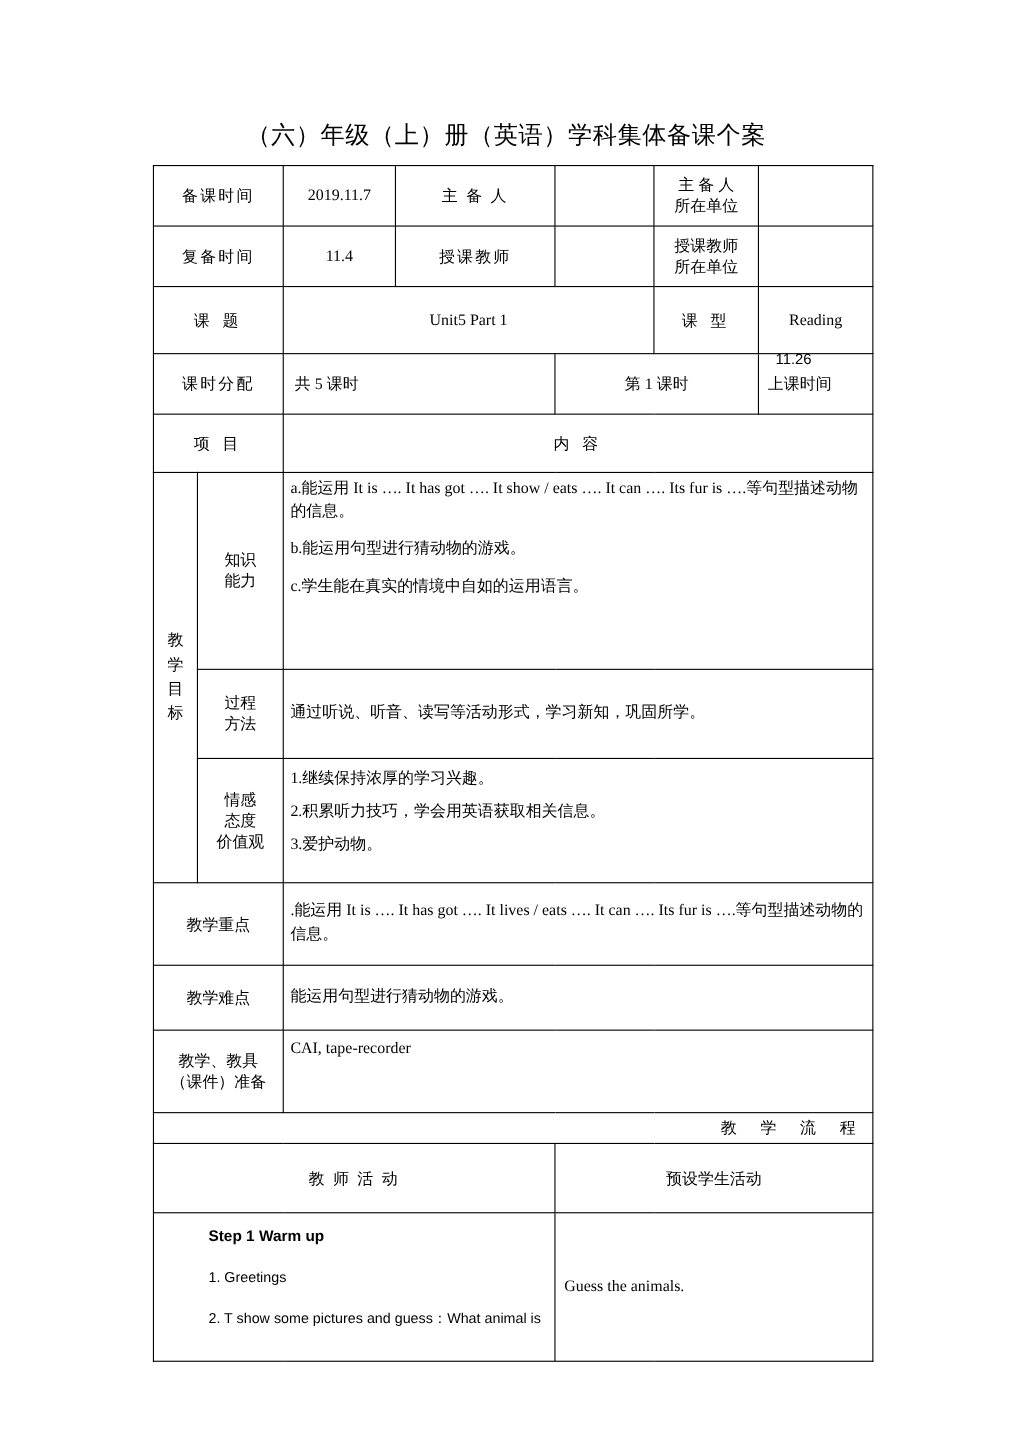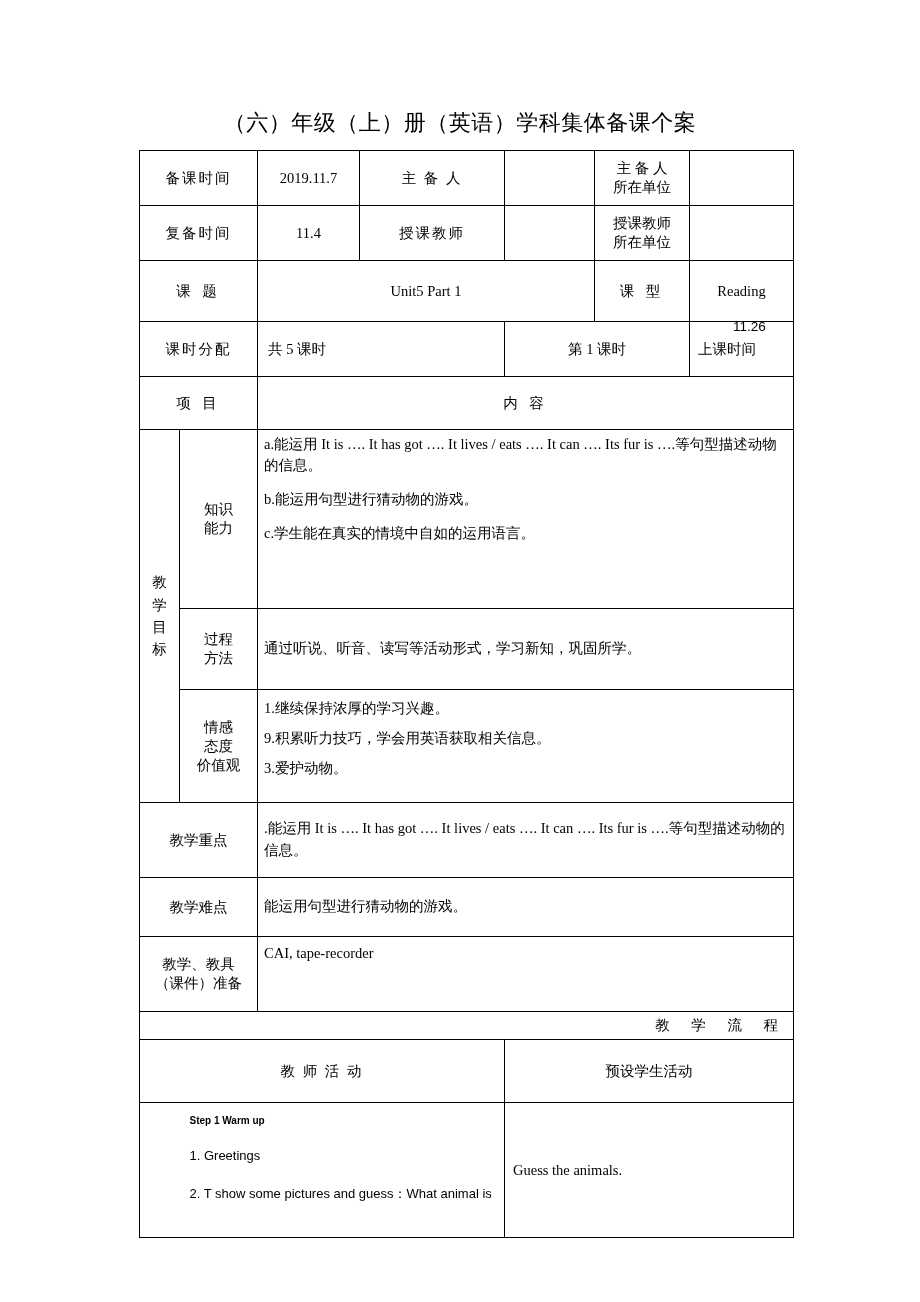--- a/index.html
+++ b/index.html
@@ -49,21 +49,21 @@
   .c-center { text-align: center; }
   .c-left { text-align: left; }
   .sp2 { letter-spacing: 4px; }
   .sp1 { letter-spacing: 2px; margin-top: 24px; }
   .sans {
     font-family: Liberation Sans, sans-serif;
     font-size: 13px;
   }
   .sans-b {
     font-family: "Liberation Sans", sans-serif;
-    font-size: 10px;
+    font-size: 14px;
     font-weight: bold;
   }
   .vert {
     text-align: center;
     line-height: 1.55;
   }
   .cellblock p {
     margin: 0 0 13px 0;
     line-height: 1.45;
   }
@@ -154,21 +154,21 @@
         <div>教</div>
         <div>学</div>
         <div>目</div>
         <div>标</div>
       </td>
       <td class="c-center" style="height:170px">
         <div>知识</div>
         <div>能力</div>
       </td>
       <td colspan="5" class="c-left cellblock mixed pad-v-lg" style="vertical-align:top">
-        <p>a.能运用 It is …. It has got …. It lives / eats …. It can …. Its fur is ….等句型描述动物的信息。</p>
+        <p>a.能运用 It is …. It has got …. It show / eats …. It can …. Its fur is ….等句型描述动物的信息。</p>
         <p>b.能运用句型进行猜动物的游戏。</p>
         <p>c.学生能在真实的情境中自如的运用语言。</p>
       </td>
     </tr>
 
     <tr>
       <td class="c-center" style="height:72px">
         <div>过程</div>
         <div>方法</div>
       </td>
@@ -176,21 +176,21 @@
     </tr>
 
     <tr>
       <td class="c-center" style="height:104px">
         <div>情感</div>
         <div>态度</div>
         <div>价值观</div>
       </td>
       <td colspan="5" class="c-left cellblock-tight mixed" style="vertical-align:middle">
         <p>1.继续保持浓厚的学习兴趣。</p>
-        <p>9.积累听力技巧，学会用英语获取相关信息。</p>
+        <p>2.积累听力技巧，学会用英语获取相关信息。</p>
         <p>3.爱护动物。</p>
       </td>
     </tr>
 
     <tr>
       <td colspan="2" class="c-center" style="height:66px">教学重点</td>
       <td colspan="5" class="c-left mixed" style="vertical-align:middle">.能运用 It is …. It has got …. It lives / eats …. It can …. Its fur is ….等句型描述动物的信息。</td>
     </tr>
 
     <tr>
@@ -220,15 +220,15 @@
       <td colspan="3" class="c-left" style="height:118px; vertical-align:top; border-left:none; padding-top:12px; padding-left:10px">
         <div class="sans-b" style="margin-bottom:22px">Step 1 Warm up</div>
         <div class="sans" style="margin-bottom:22px">1. Greetings</div>
         <div class="sans">2. T show some pictures and guess：What animal is</div>
       </td>
       <td colspan="3" class="c-left sans" style="vertical-align:middle; padding-left:8px">Guess the animals.</td>
     </tr>
   </tbody>
     </table>
 
-  <div style="position:absolute; left:733px; top:319px; width:92px; font-family:'Liberation Sans',sans-serif; font-size:13.5px;">11.26</div>
+  <div style="position:absolute; left:705px; top:319px; width:92px; font-family:'Liberation Sans',sans-serif; font-size:13.5px;">11.26</div>
 
 </div>
 
 </body></html>

